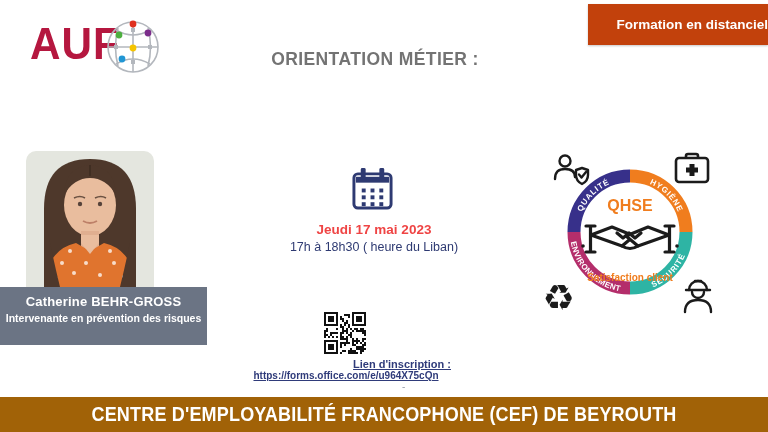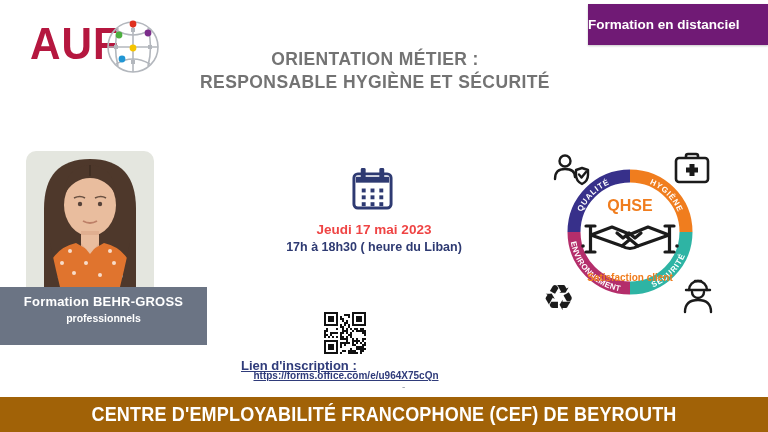--- a/index.html
+++ b/index.html
@@ -6,46 +6,46 @@
   body{width:768px;height:432px;position:relative;background:#ffffff;overflow:hidden;
        font-family:"Liberation Sans","DejaVu Sans",sans-serif;}
   .abs{position:absolute;}
 
   
   .logo-text{left:30px;top:18px;font-size:44px;font-weight:800;color:#b5173f;
              letter-spacing:1px;line-height:52px;transform:scaleX(.96);transform-origin:left;}
   .globe{left:104px;top:14px;}
 
   
-  .badge{left:588px;top:4px;width:180px;height:41px;background:#701a75;color:#ffffff;
-         font-size:13.5px;font-weight:bold;text-align:left;line-height:41px;
+  .badge{left:588px;top:4px;width:180px;height:41px;background:#c2410c;color:#ffffff;
+         font-size:13.5px;font-weight:bold;text-align:right;line-height:41px;
          box-shadow:0 1px 2px rgba(0,0,0,.22);}
 
   
   .title{left:170px;top:48px;width:410px;text-align:center;color:#737373;
          font-weight:800;font-size:17.5px;line-height:22.5px;letter-spacing:.4px;}
 
   
   .photo{left:26px;top:151px;width:128px;height:136px;border-radius:10px 10px 0 0;overflow:hidden;}
   .speaker-banner{left:0;top:287px;width:207px;height:58px;background:#6b7484;color:#fff;
                   text-align:center;box-sizing:border-box;padding-top:7px;}
   .speaker-name{font-size:13px;font-weight:bold;margin-bottom:3px;letter-spacing:.2px;}
   .speaker-role{font-size:10.5px;line-height:13.5px;font-weight:600;}
 
   
   .calendar{left:351px;top:167px;}
   .event-date{left:274px;top:222px;width:200px;text-align:center;color:#ef4444;
               font-size:13.5px;font-weight:bold;}
   .event-time{left:264px;top:240px;width:220px;text-align:center;color:#2e3a72;
-              font-size:12.5px;font-weight:bold;}
+              font-size:12.5px;font-weight:normal;}
 
   
   .qr{left:322px;top:310px;}
-  .reg-label{left:241px;top:358px;width:210px;text-align:left;color:#2f3b7a;
-             font-size:13px;font-weight:bold;text-decoration:underline;}
+  .reg-label{left:241px;top:358px;width:210px;text-align:right;color:#2f3b7a;
+             font-size:11px;font-weight:bold;text-decoration:underline;}
   .reg-url{left:236px;top:370px;width:220px;text-align:center;color:#2f3b7a;
            font-size:10px;font-weight:bold;text-decoration:underline;cursor:pointer;}
   .stray-dash{left:402px;top:381px;color:#9aa0ab;font-size:10px;}
 
   
   .qhse{left:540px;top:142px;}
 
   
   .footer{left:0;top:397px;width:768px;height:47px;background:#a16207;}
   .footer span{display:block;color:#ffffff;font-weight:bold;font-size:20px;line-height:35px;
@@ -75,21 +75,20 @@
   <circle cx="44" cy="19" r="3.4" fill="#7b2d8b"></circle>
   <circle cx="15" cy="21" r="3.4" fill="#4caf3f"></circle>
   <circle cx="29" cy="34" r="3.4" fill="#f5c400"></circle>
   <circle cx="18" cy="45" r="3.4" fill="#2196d4"></circle>
 </svg>
 
 <div class="abs badge">Formation en distanciel</div>
 
 <div class="abs title">
   <div>ORIENTATION MÉTIER :</div>
-  <div>RESPONSABLE HYGIÈNE ET SÉCURITÉ</div>
 </div>
 
 <div class="abs photo">
   <svg width="128" height="136" viewBox="0 0 128 136">
     <rect width="128" height="136" fill="#e4e6df"></rect>
     <path d="M18,136 L18,58 Q18,8 64,8 Q110,8 110,58 L110,136 Z" fill="#4e382b"></path>
     <ellipse cx="64" cy="54" rx="26" ry="31" fill="#e9bd9e"></ellipse>
     <path d="M38,44 Q39,16 64,14 Q89,16 90,44 Q80,27 64,27 Q48,27 38,44 Z" fill="#4e382b"></path>
     <path d="M64,14 v11" stroke="#3c2b20" stroke-width="1.5"></path>
     <circle cx="54" cy="53" r="2.2" fill="#57433a"></circle>
@@ -109,23 +108,23 @@
         <circle cx="84" cy="100" r="2"></circle>
         <circle cx="44" cy="100" r="2"></circle>
     </g>
     <path d="M55,92 L64,103 L73,92 L73,84 L55,84 Z" fill="#e9bd9e"></path>
     <path d="M18,136 V60 Q24,95 34,136 Z" fill="#4e382b"></path>
     <path d="M110,136 V60 Q104,95 94,136 Z" fill="#4e382b"></path>
   </svg>
 </div>
 
 <div class="abs speaker-banner">
-  <div class="speaker-name">Formation BEHR-GROSS</div>
+  <div class="speaker-name">Catherine BEHR-GROSS</div>
   <div class="speaker-role">
-    <div>professionnels</div>
+    <div>Intervenante en prévention des risques</div>
   </div>
 </div>
 
 <svg class="abs calendar" width="43" height="45" viewBox="0 0 44 46">
   <g stroke="#2e3a72" stroke-width="3" fill="none">
     <rect x="3" y="7" width="38" height="35" rx="4"></rect>
   </g>
   <g fill="#2e3a72">
     <rect x="10" y="1" width="5" height="10" rx="1.5"></rect>
     <rect x="29" y="1" width="5" height="10" rx="1.5"></rect>

